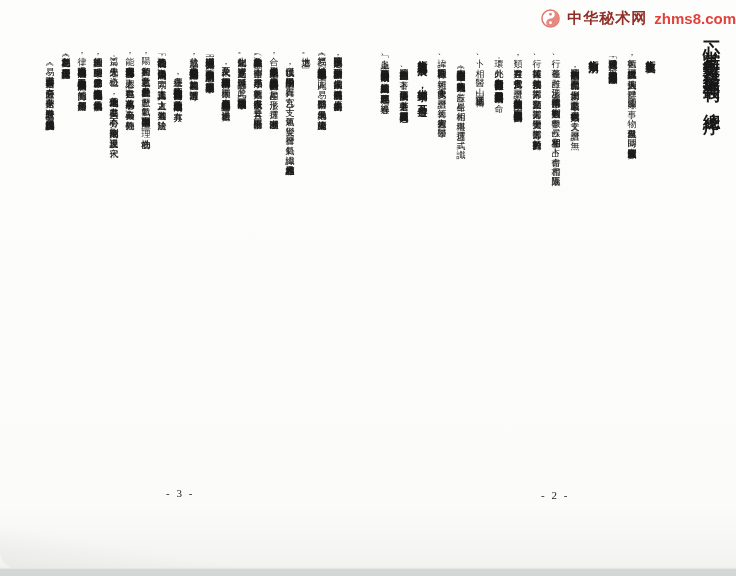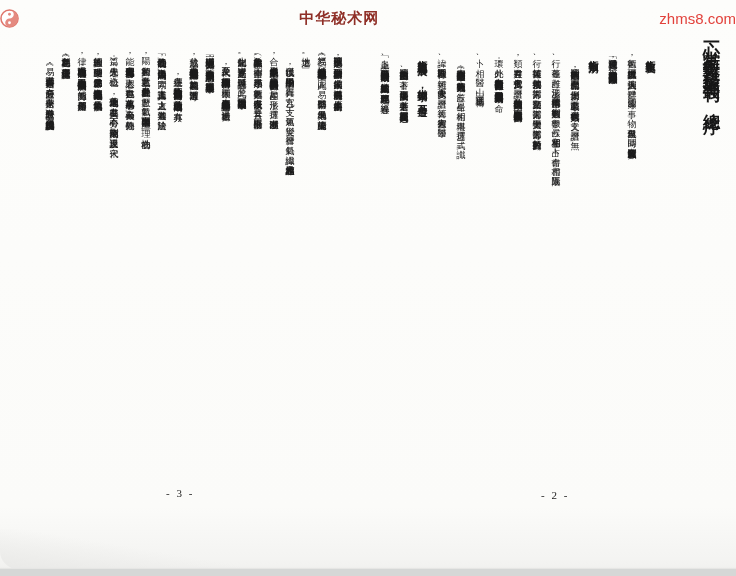--- a/index.html
+++ b/index.html
@@ -4,26 +4,26 @@
 <style>
   html,body{margin:0;padding:0;background:#888;}
   #canvas{
     position:relative;width:736px;height:576px;overflow:hidden;
     background:linear-gradient(180deg,#fdfdfb 0%,#fbfbf9 88%,#f4f4f2 97%,#efefed 100%);
     font-family:"Liberation Serif","DejaVu Serif",serif;
   }
   
   .site-header{
     position:absolute;top:6px;left:0;right:0;height:24px;
-    display:flex;align-items:center;justify-content:space-between;gap:7px;
+    display:flex;align-items:center;justify-content:flex-end;gap:7px;
     font-family:"Liberation Sans","DejaVu Sans",sans-serif;
   }
   .site-header .logo{width:19px;height:19px;display:block;}
   .site-name{font-size:15px;font-weight:bold;color:#8f2f27;letter-spacing:1px;}
-  .site-domain{font-size:15px;font-weight:normal;color:#e2423c;}
+  .site-domain{font-size:15px;font-weight:bold;color:#e2423c;}
   
   .book-title{
     position:absolute;top:28px;right:13px;height:330px;
     writing-mode:vertical-rl;text-orientation:upright;
     font-size:17px;font-weight:600;color:#171717;letter-spacing:4.5px;
     white-space:nowrap;
   }
   
   .page{
     position:absolute;writing-mode:vertical-rl;text-orientation:upright;

